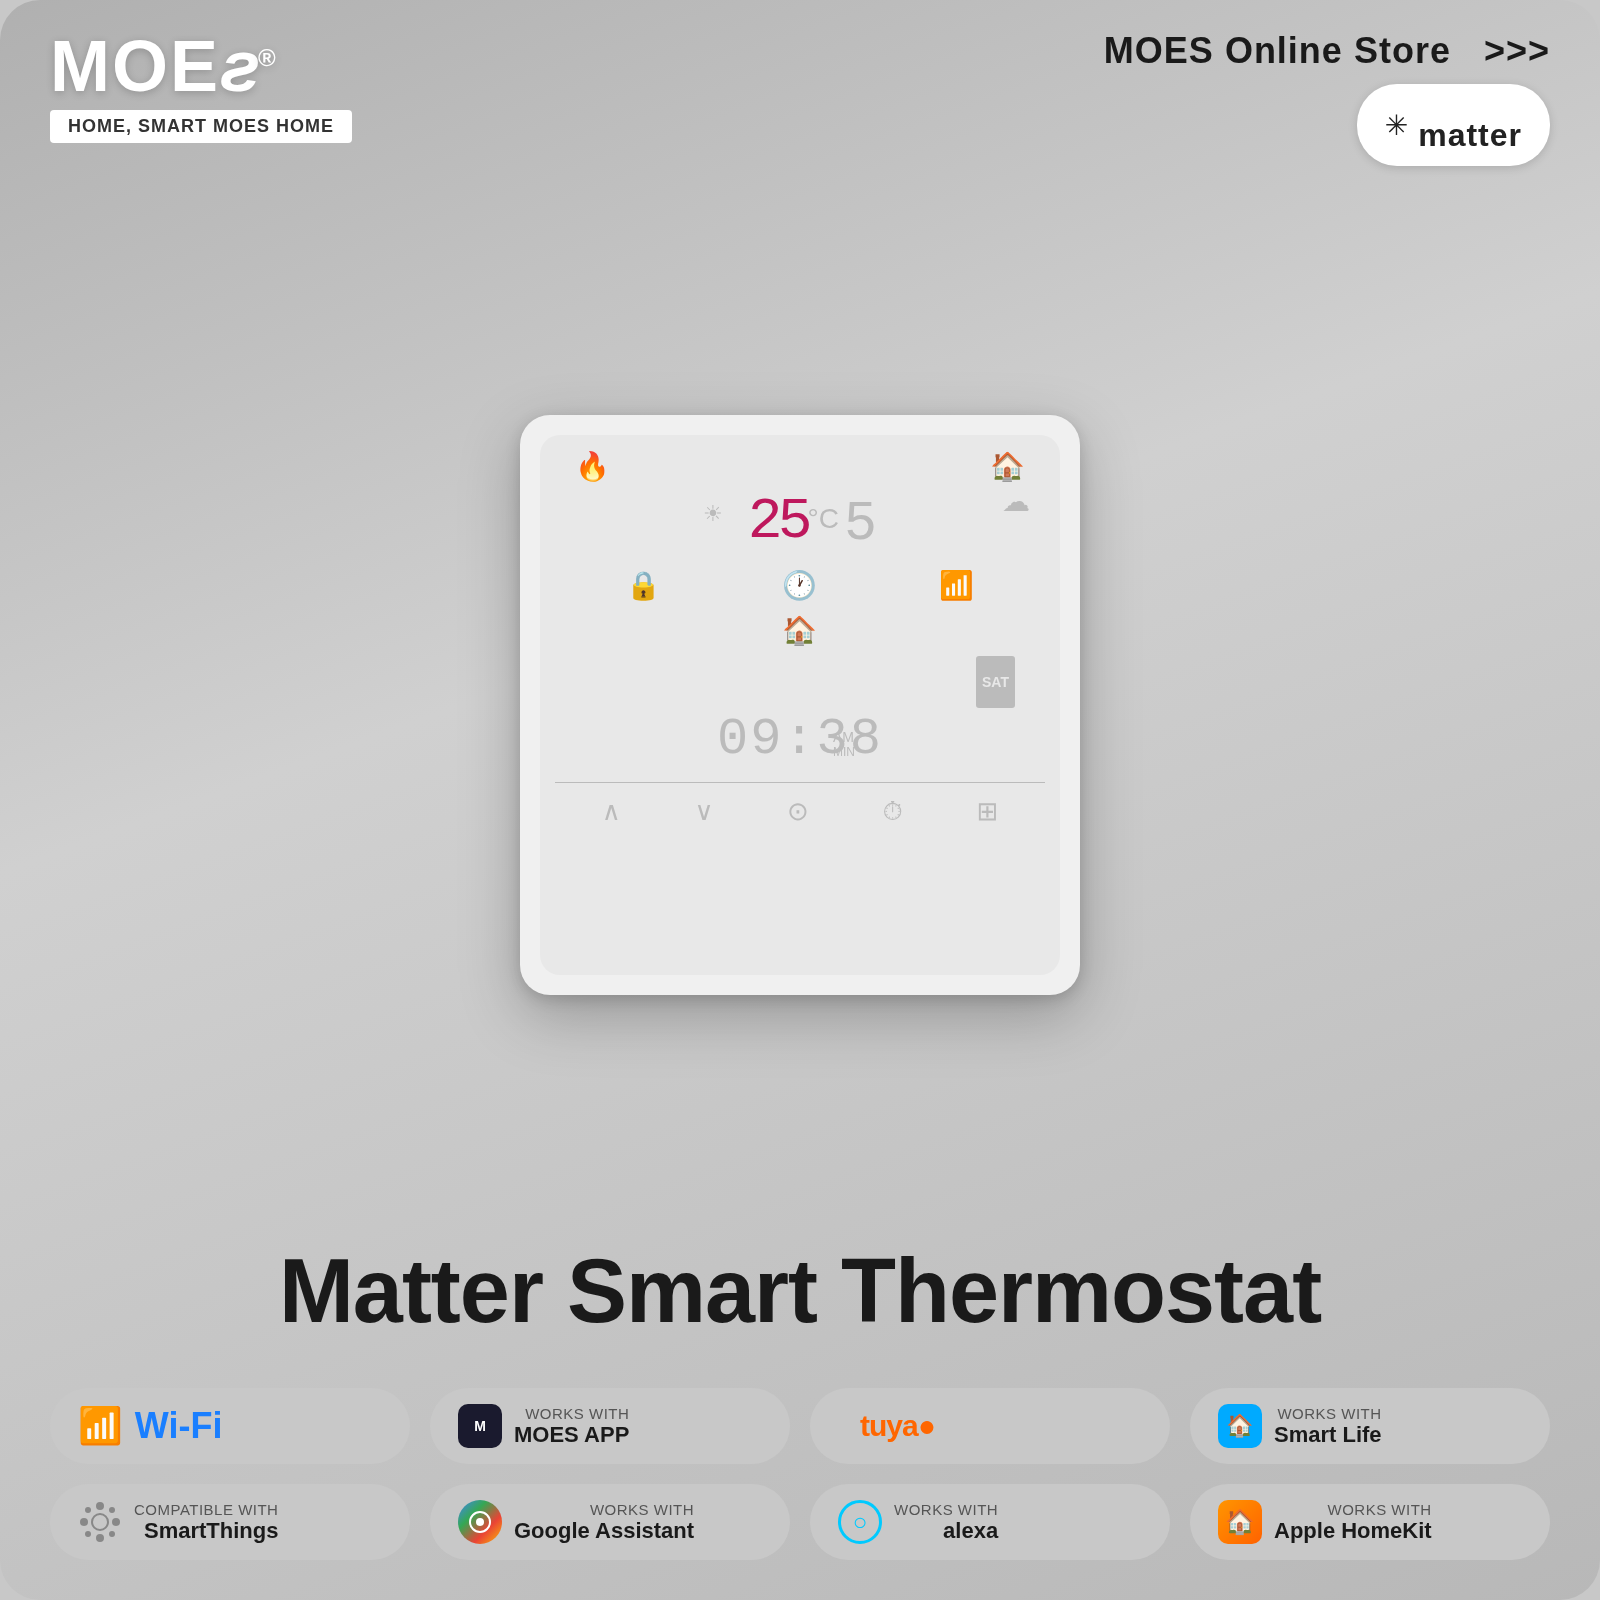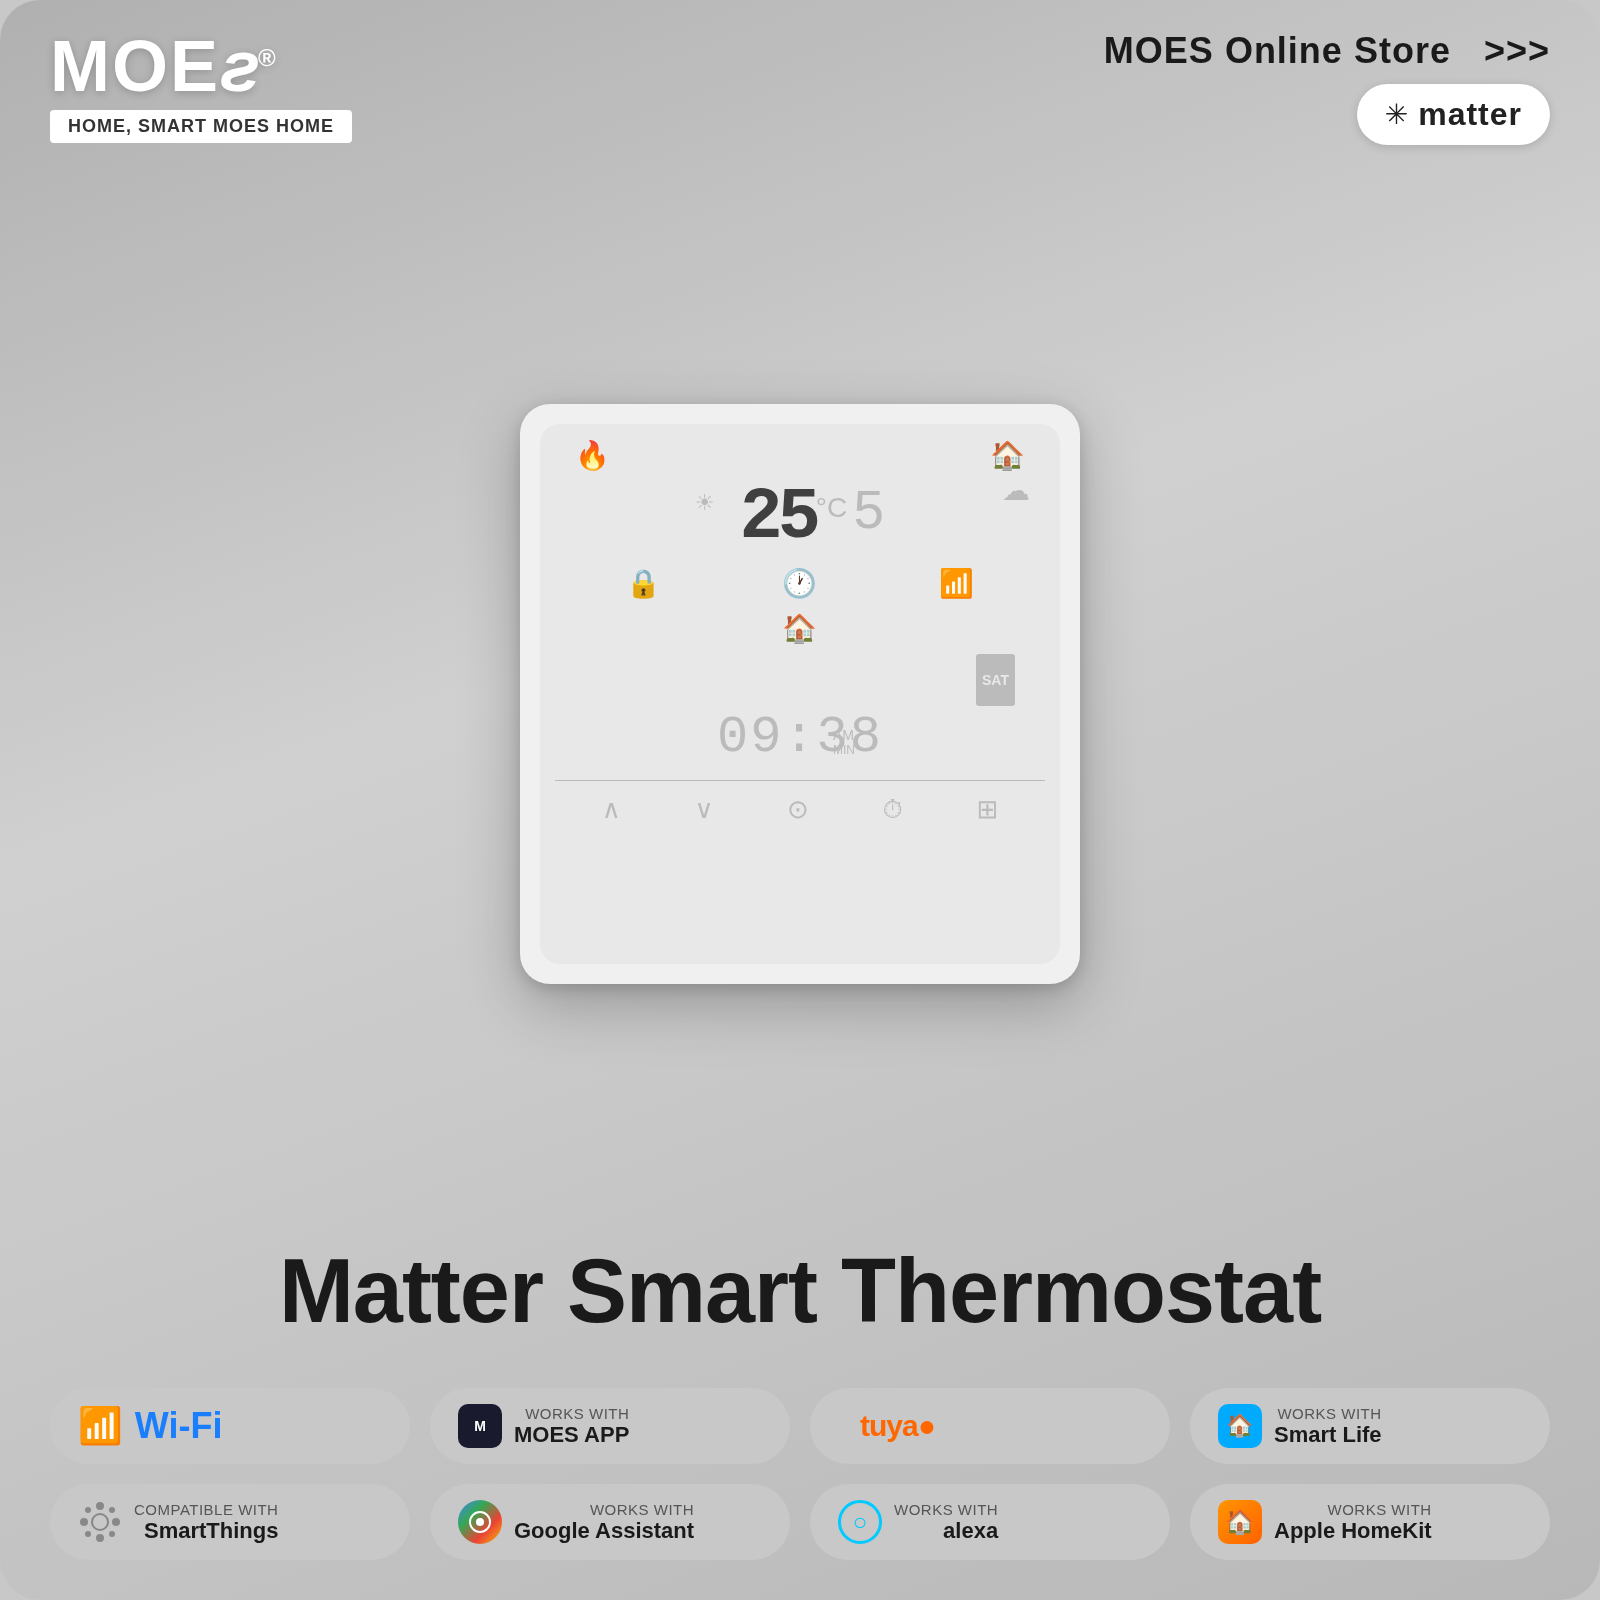--- a/index.html
+++ b/index.html
@@ -90,20 +90,21 @@
     .matter-icon {
       font-size: 28px;
       color: #222;
     }
 
     .matter-label {
       font-size: 32px;
       font-weight: 600;
       color: #222;
       letter-spacing: 1px;
+      margin-top: 21px;
     }
 
     
     .device-area {
       flex: 1;
       display: flex;
       justify-content: center;
       align-items: center;
       padding: 10px 0 0 0;
     }
@@ -147,23 +148,23 @@
 
     .device-temp-display {
       display: flex;
       align-items: flex-start;
       justify-content: center;
       width: 100%;
       margin: 5px 0;
     }
 
     .temp-digits {
-      font-size: 72px;
-      font-weight: 700;
-      color: #404040;
+      font-size: 58px;
+      font-weight: 400;
+      color: #be185d;
       letter-spacing: -5px;
       line-height: 1;
       font-family: 'Courier New', monospace;
     }
 
     .temp-unit {
       font-size: 28px;
       color: #bbb;
       margin-top: 10px;
     }

